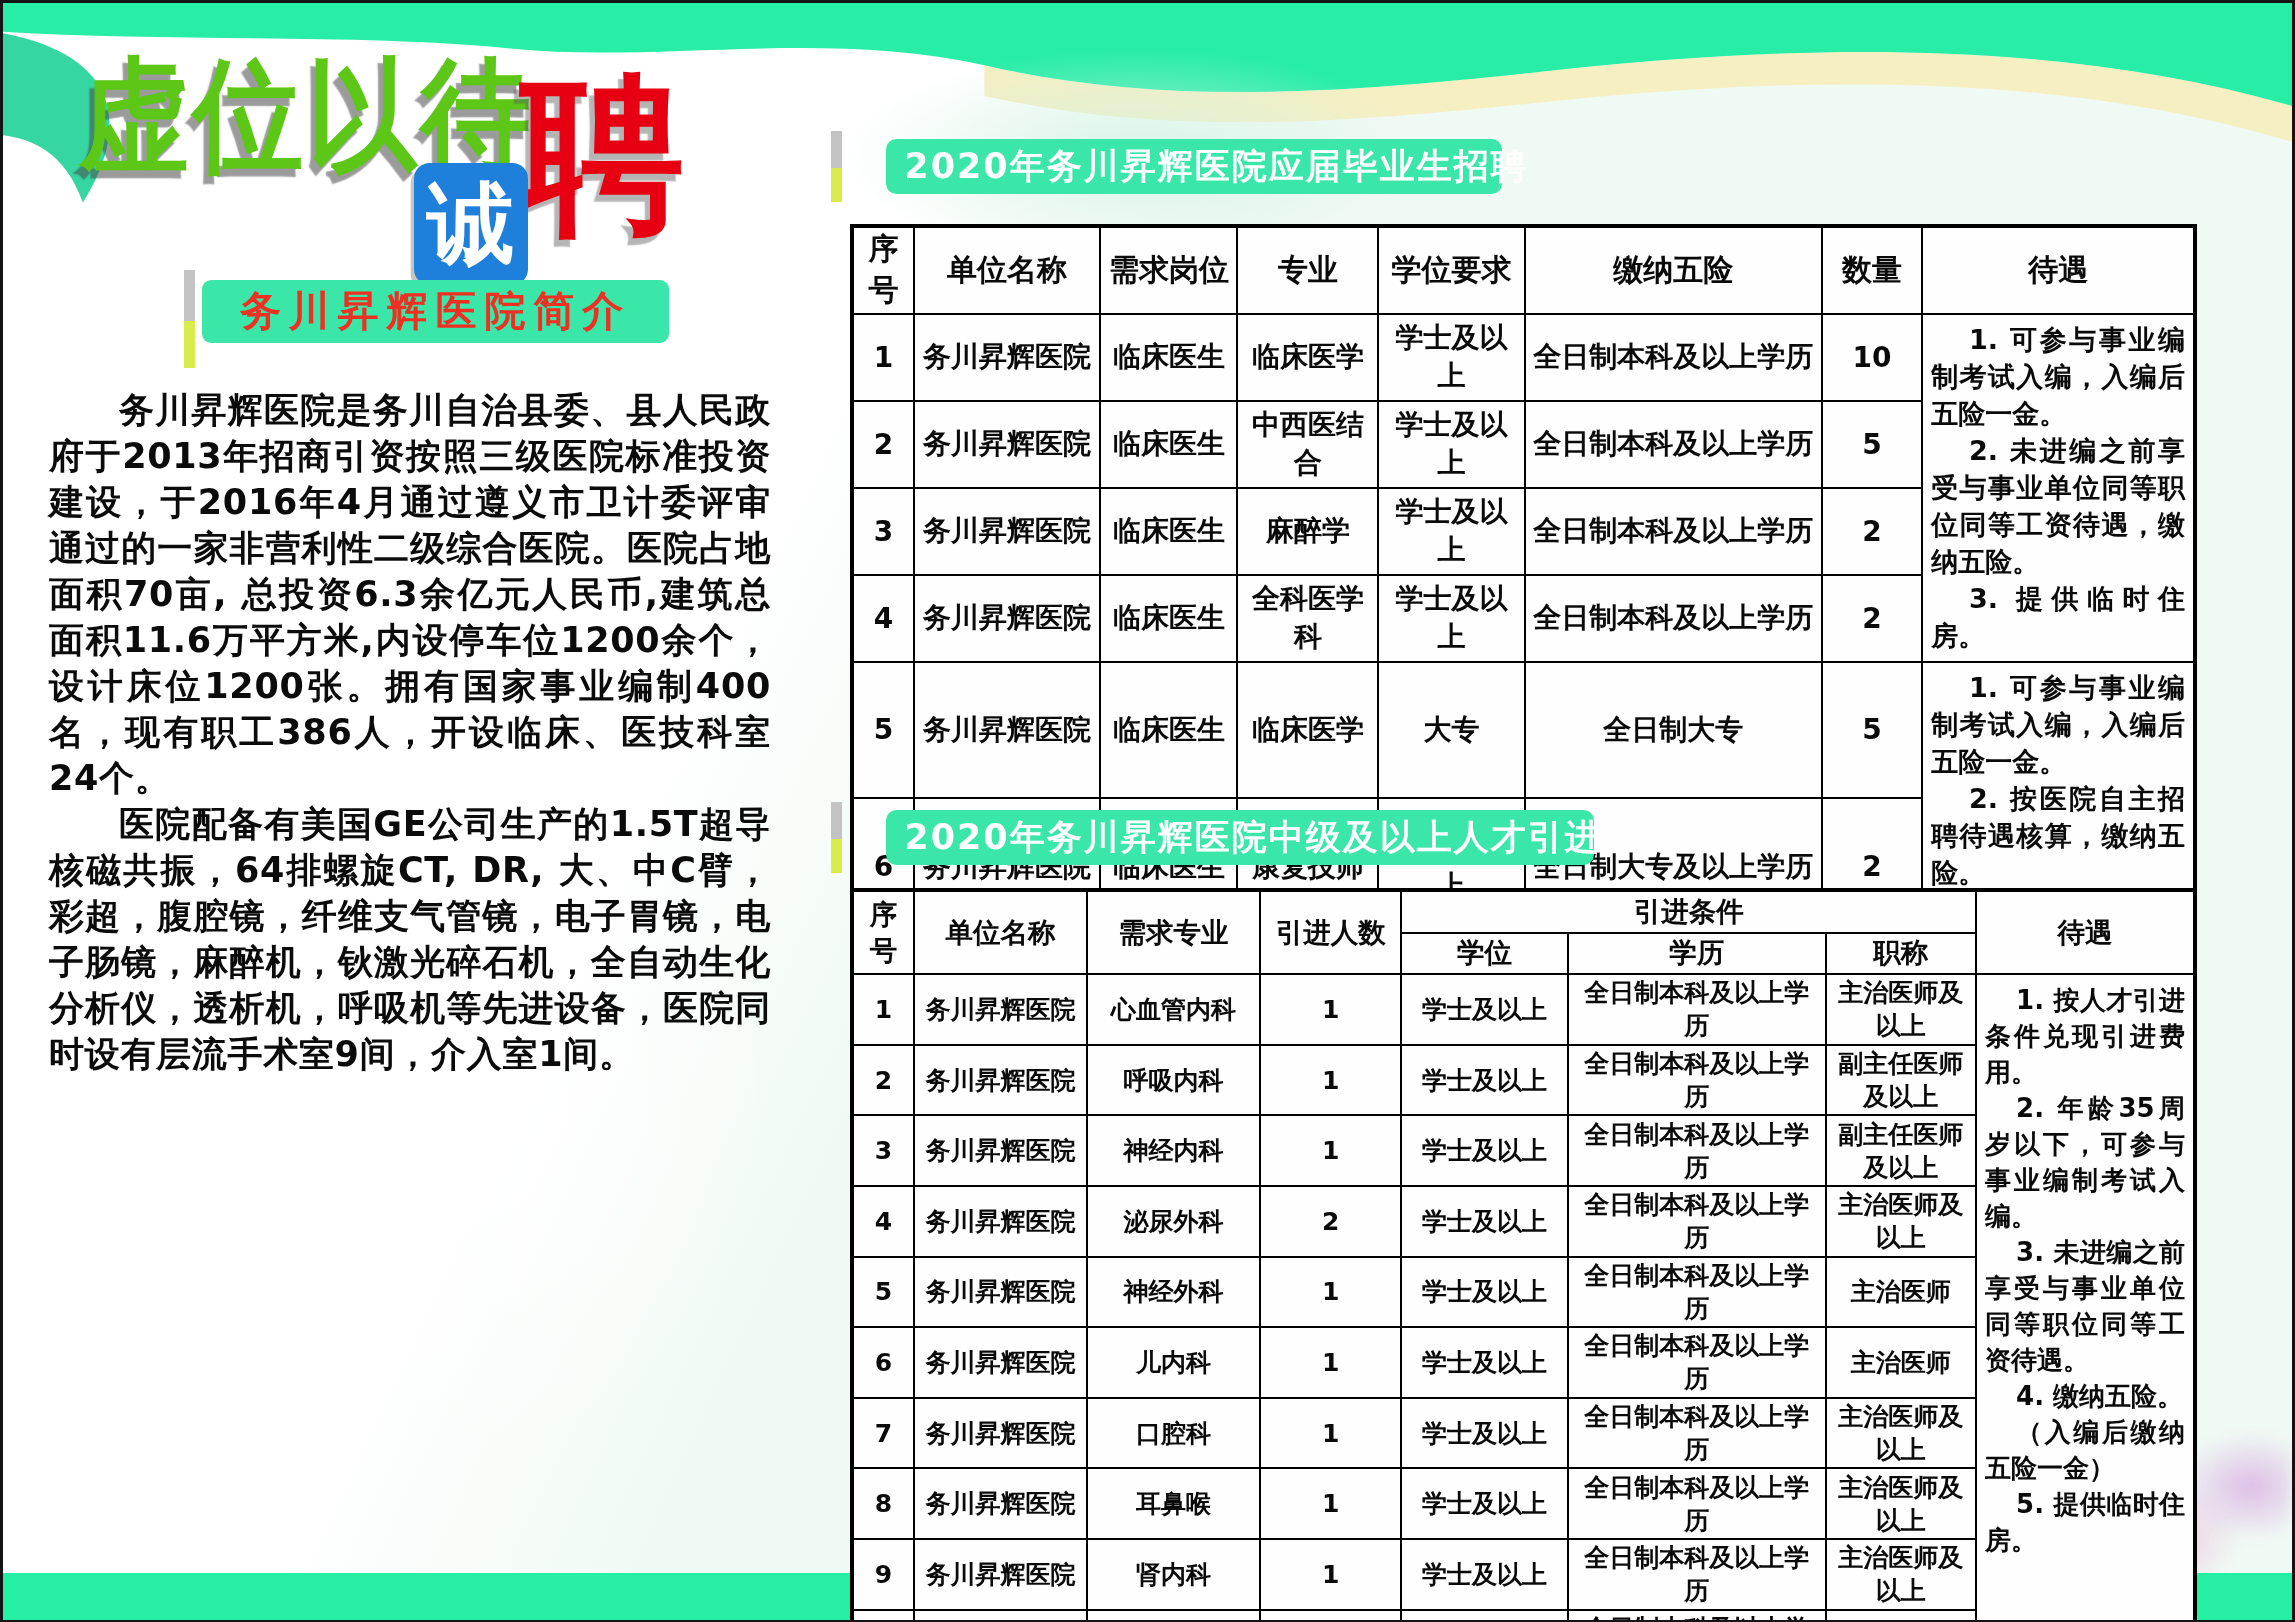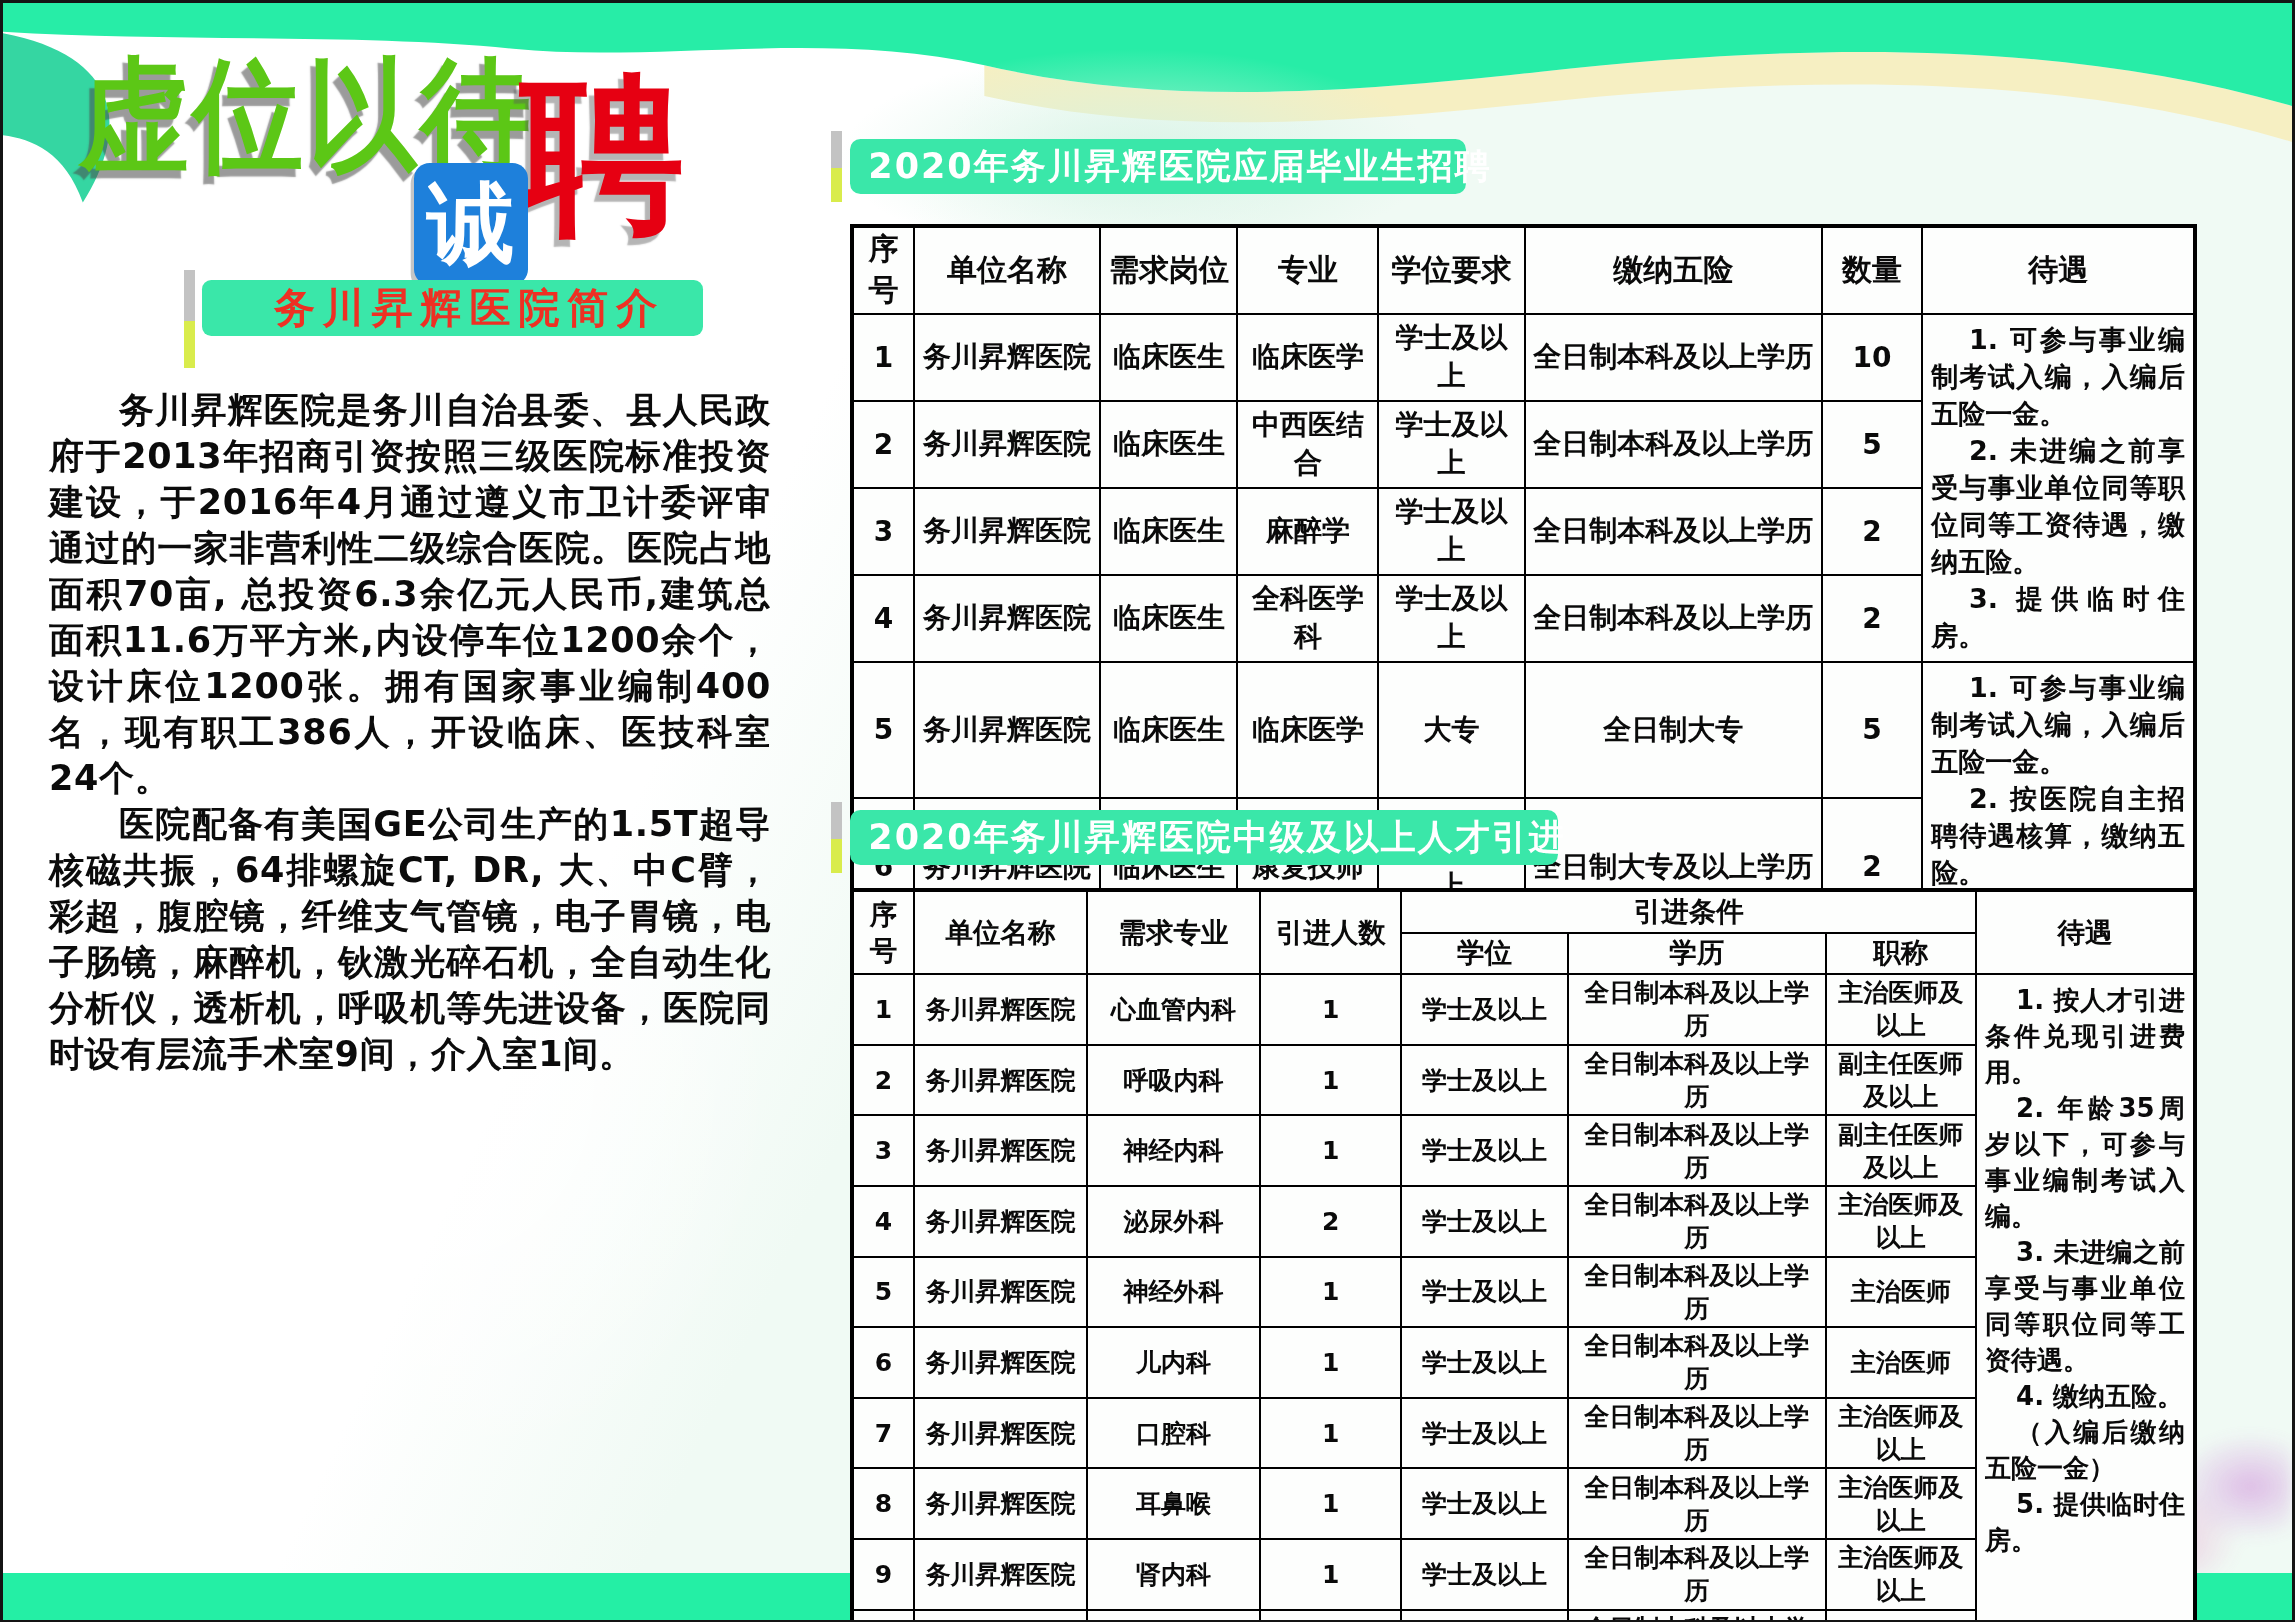--- a/index.html
+++ b/index.html
@@ -47,28 +47,28 @@
   .title-yingcai{
     position:absolute;left:615px;top:186px;font-size:81px;font-weight:900;color:#53C316;
     letter-spacing:9.2px;white-space:nowrap;text-shadow:-3.9px 5.2px 1.3px rgba(80,80,80,.45);
   }
   
   .vbar{position:absolute;width:11px;background:linear-gradient(#c3c3c3 0 52%,#d9ec4c 52% 100%);}
   .bar-intro{left:181px;top:267px;height:98px;}
   .bar-t1{left:828px;top:128px;height:71px;}
   .bar-t2{left:828px;top:799px;height:71px;}
   .intro-header{
-    position:absolute;left:199px;top:277px;width:467px;height:56px;border-radius:9.2px;
+    position:absolute;left:199px;top:277px;width:467px;height:63px;border-radius:9.2px;
     background:#3AE7A9;color:#EE3023;font-size:41px;font-weight:900;letter-spacing:7.9px;
-    display:flex;align-items:center;justify-content:center;white-space:nowrap;padding-left:34px;
+    display:flex;align-items:center;justify-content:center;white-space:nowrap;
   }
   .banner{
     position:absolute;height:55px;border-radius:10.5px;background:#3AE7A9;color:#ffffff;
     font-size:35px;font-weight:900;letter-spacing:2px;display:flex;align-items:center;
-    padding:0 18.3px;white-space:nowrap;box-sizing:border-box;
+    padding:0 18.3px;white-space:nowrap;box-sizing:border-box;margin-left:36px;
   }
   .banner-t1{left:847px;top:136px;width:616px;}
   .banner-t2{left:847px;top:807px;width:708px;}
   
   .intro-text{position:absolute;left:46px;top:384px;width:722px;}
   .intro-text p{
     margin:0;text-indent:2em;text-align:justify;font-size:35px;line-height:46px;
     font-weight:700;color:#0b0b0b;letter-spacing:0.7px;
   }
   

